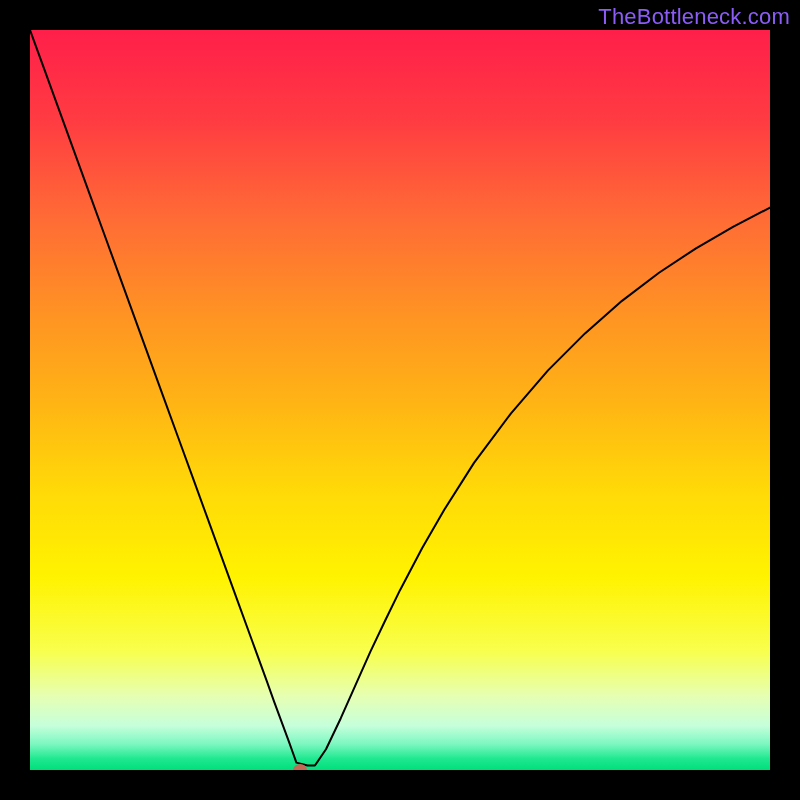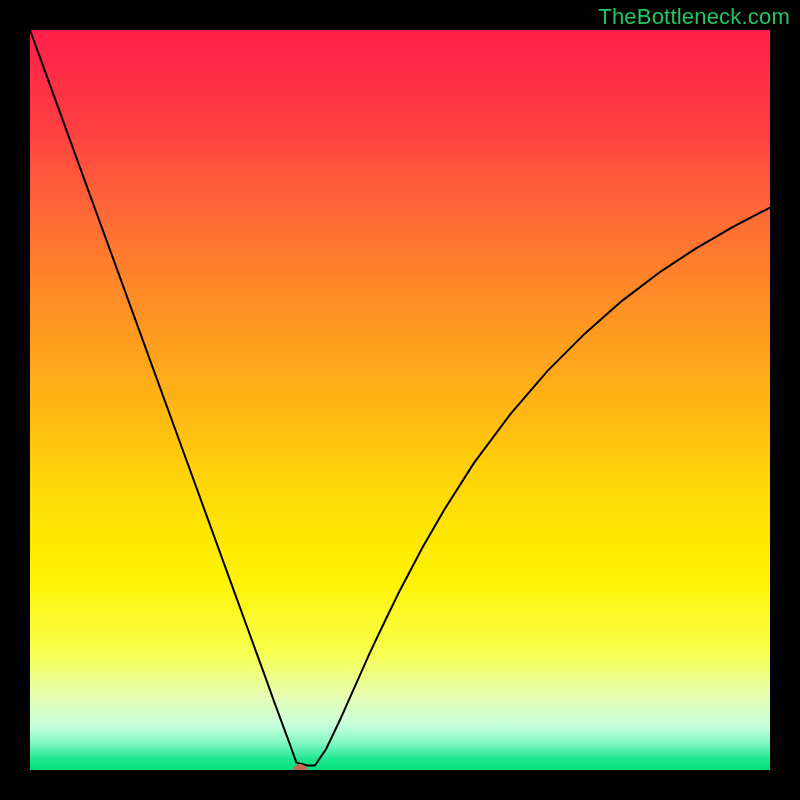--- a/index.html
+++ b/index.html
@@ -13,21 +13,21 @@
   .outer {
     width: 800px;
     height: 800px;
     background: #000;
     position: relative;
   }
   .watermark {
     position: absolute;
     top: 4px;
     right: 10px;
-    color: #22c55e;
+    color: #8b5cf6;
     font-size: 22px;
     font-weight: 500;
     letter-spacing: 0.2px;
     font-family: Arial, Helvetica, sans-serif;
     z-index: 5;
   }
   .plot-wrap {
     position: absolute;
     left: 30px;
     top: 30px;

